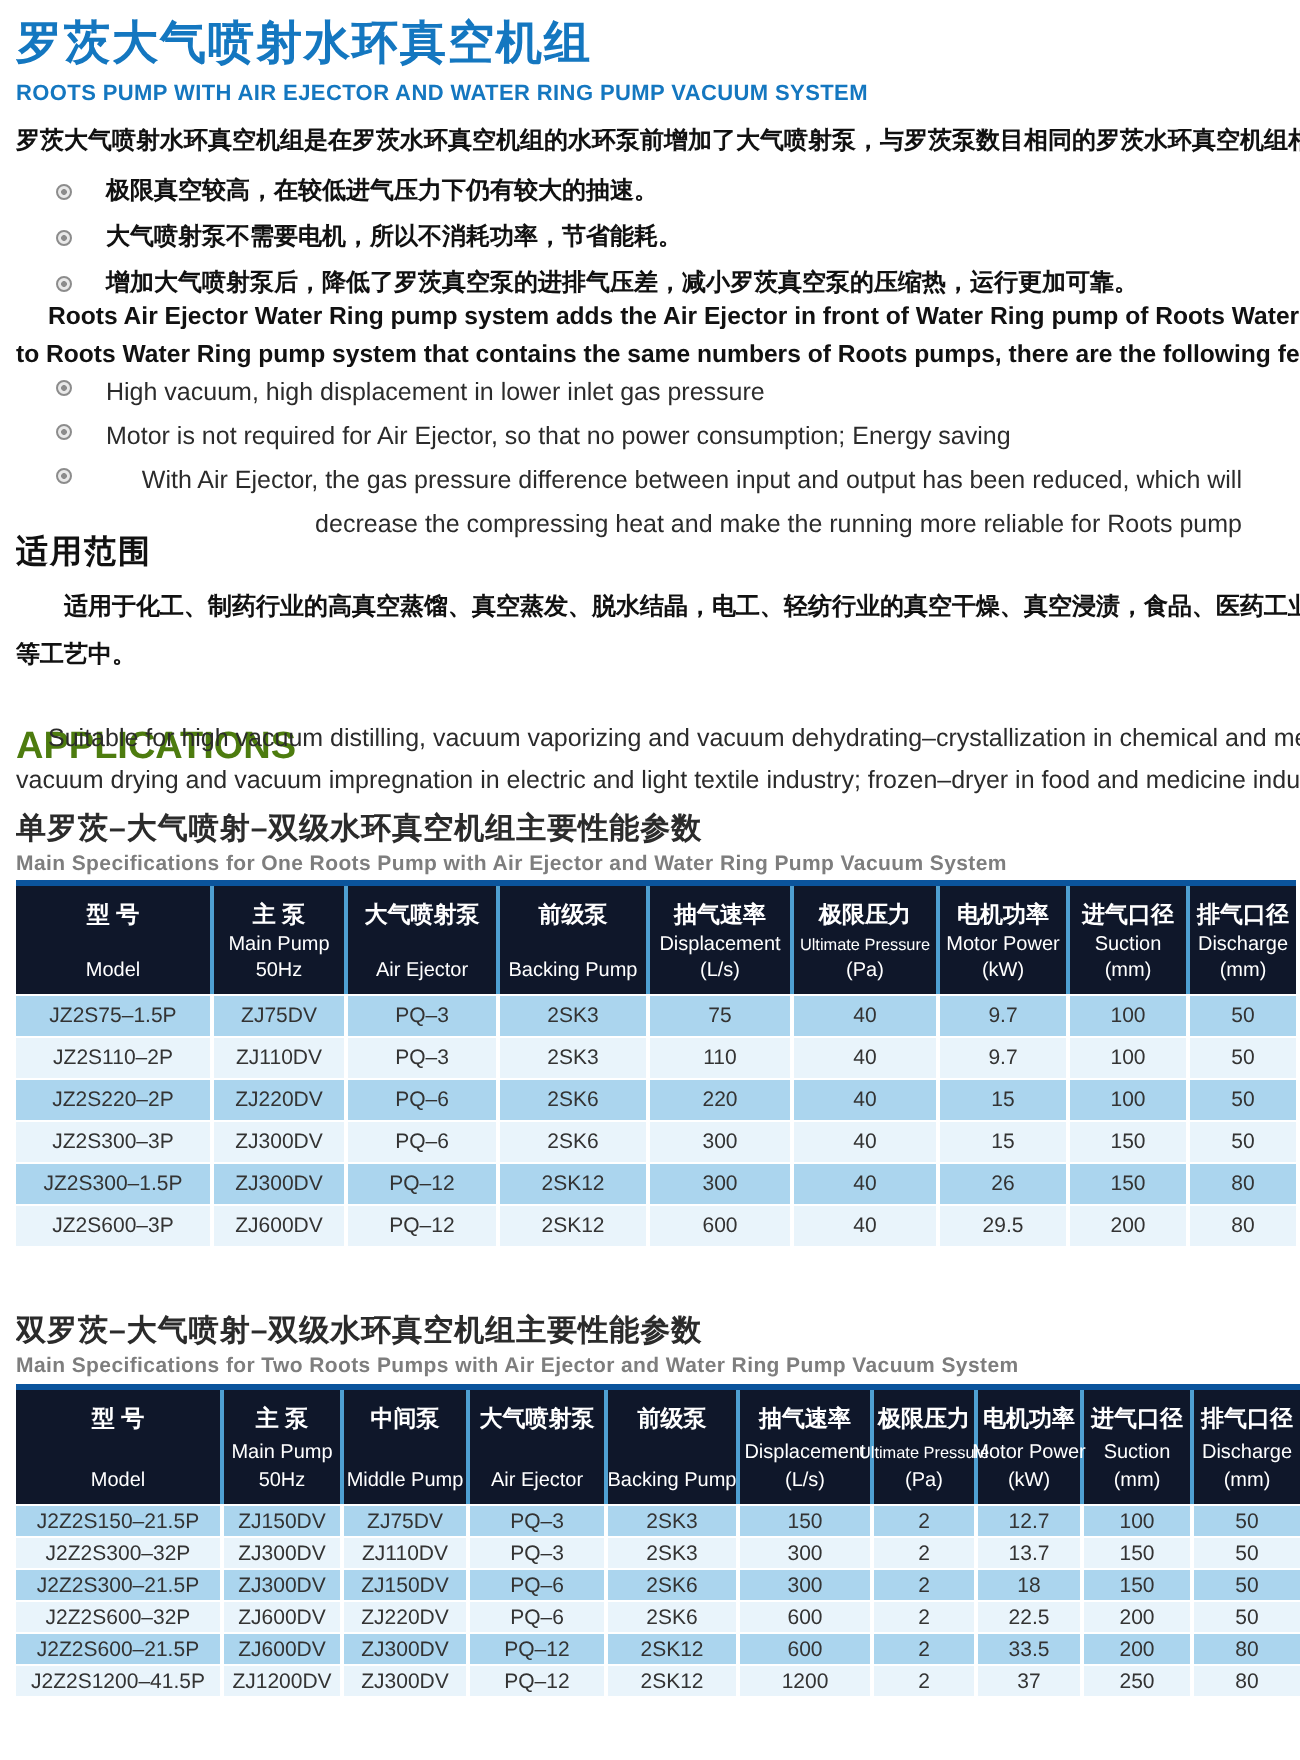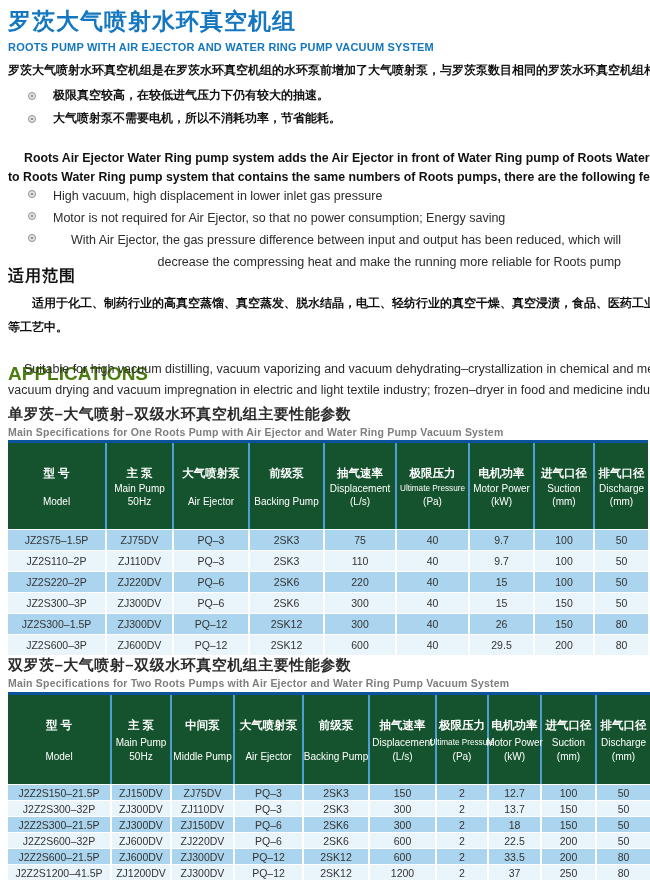--- a/index.html
+++ b/index.html
@@ -42,21 +42,21 @@
   .h-en { font-size:19px; font-weight:bold; color:#4d7c0f;margin-top:27px; }
 
   
   .t-title { font-size:15px; font-weight:bold; color:#2b2b2b; letter-spacing:0.5px; }
   .t-sub   { font-size:10.5px; font-weight:bold; color:#7e7e7e; letter-spacing:0.2px; }
 
   
   table.spec { border-collapse:separate; border-spacing:0; table-layout:fixed;
                border-top:3px solid #0B549C; }
   table.spec th {
-    background:#14532d; padding:16px; vertical-align:top;
+    background:#0f172a; padding:0; vertical-align:top;
   }
   table.spec th:not(:first-child) { border-left:2px solid #4FA0D2; }
   .hc { display:flex; flex-direction:column; justify-content:space-between;
         align-items:center; height:100%; padding:7px 1px 6px 1px; }
   .hcn { font-size:11.5px; font-weight:bold; color:#fff; white-space:nowrap; }
   .hen { font-size:10px; font-weight:normal; color:#fff; white-space:nowrap; }
   .hen.small { font-size:8.2px; }
   #table1 .hc { height:54px; }
   #table2 .hc { height:57px; }
   table.spec td {
@@ -83,20 +83,24 @@
 
   <ul class="abs blist cnb" style="top:87px">
     <li>
       <span class="ring"></span>
       <span class="btxt clip">极限真空较高，在较低进气压力下仍有较大的抽速。</span>
     </li>
     <li>
       <span class="ring"></span>
       <span class="btxt clip">大气喷射泵不需要电机，所以不消耗功率，节省能耗。</span>
     </li>
+    <li>
+      <span class="ring"></span>
+      <span class="btxt clip">增加大气喷射泵后，降低了罗茨真空泵的进排气压差，减小罗茨真空泵的压缩热，运行更加可靠。</span>
+    </li>
   </ul>
 
   <div class="abs" style="top:149px">
     <div class="clip p-en-bold ind16">Roots Air Ejector Water Ring pump system adds the Air Ejector in front of Water Ring pump of Roots Water Ring pump system, Compared</div>
     <div class="clip p-en-bold">to Roots Water Ring pump system that contains the same numbers of Roots pumps, there are the following features;</div>
   </div>
 
   <ul class="abs blist enb" style="top:185px">
     <li>
       <span class="ring"></span>

